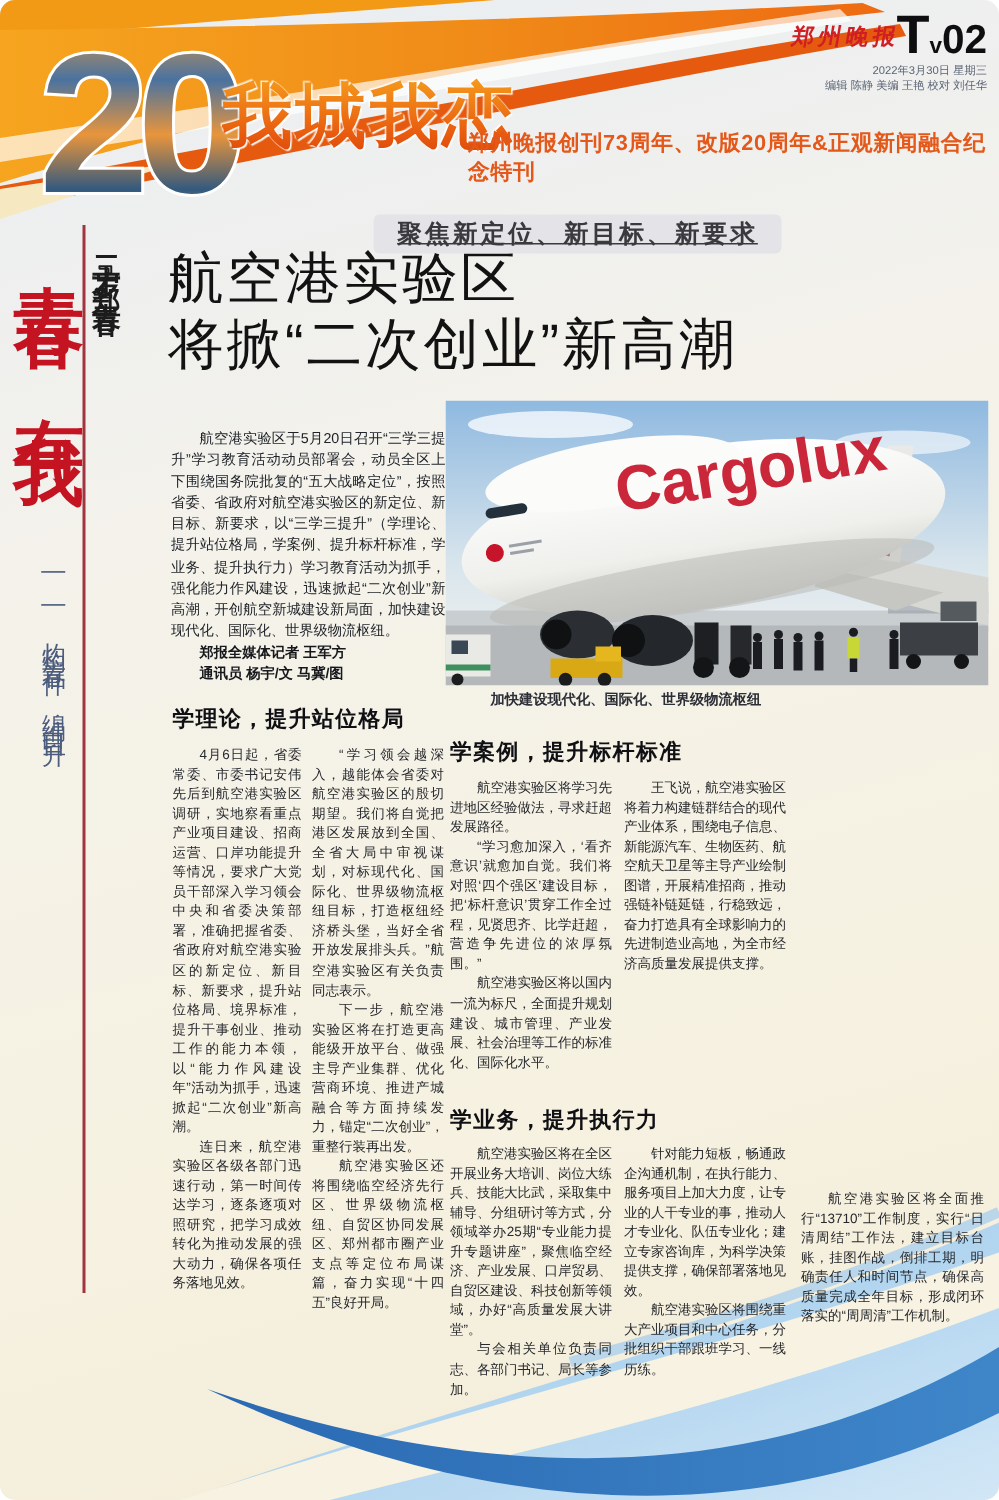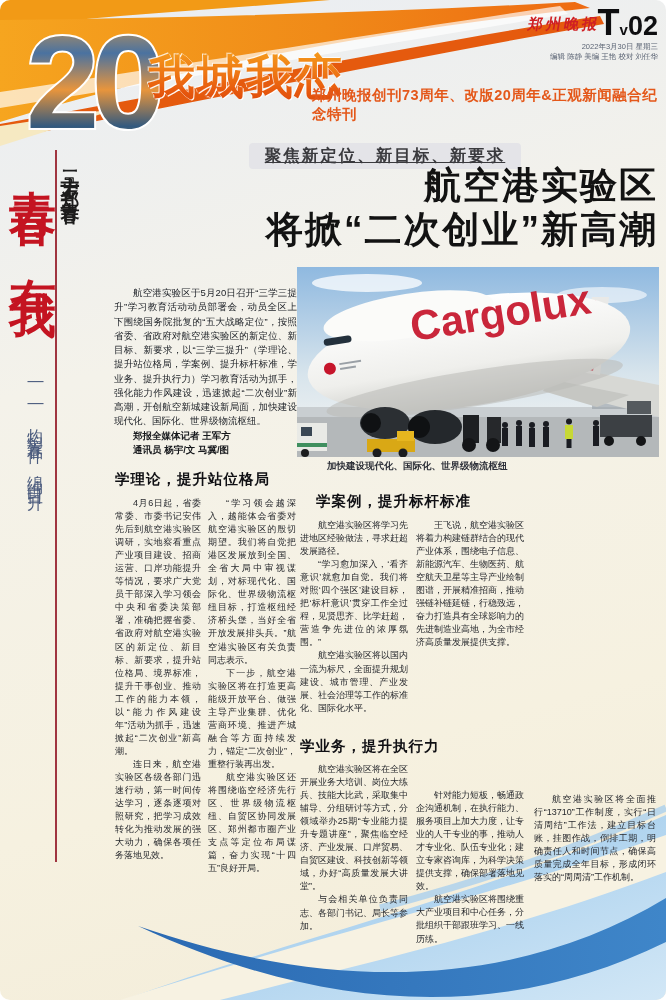--- a/index.html
+++ b/index.html
@@ -30,21 +30,21 @@
     letter-spacing:12px;line-height:1;}
   .side-sub{left:61px;top:156px;height:300px;font-size:19px;font-weight:700;color:#1c1c1c;
     letter-spacing:5px;line-height:1;}
   .side-rule{left:55px;top:150px;width:2px;height:712px;background:#a03540;}
   .side-quote{left:27px;top:372px;height:300px;font-size:16px;color:#4c5c7e;letter-spacing:5px;line-height:1;}
 
   
   .kicker-wrap{left:112px;top:143px;width:546px;text-align:center;}
   .kicker{display:inline-block;background:#e4e4e8;border-radius:4px;padding:2px 16px;
     font-size:16.5px;font-weight:bold;color:#3a3a3e;letter-spacing:2px;text-decoration:underline;}
-  .headline{left:112px;width:546px;text-align:right;font-weight:700;color:#121212;
+  .headline{left:112px;width:546px;text-align:left;font-weight:400;color:#121212;
     font-size:37px;line-height:1.1;letter-spacing:2px;}
   .h-line1{top:166px;}
   .h-line2{top:210px;}
 
   
   .intro{left:114px;top:286px;width:183px;font-size:9.5px;line-height:1.5;color:#20242a;
     text-align:justify;}
   .intro p{margin:0;text-indent:2em;}
   .byline{font-weight:700;text-indent:1em;margin-top:2px;color:#16181c;}
   .caption{left:299px;top:460px;width:358px;font-size:9.5px;font-weight:bold;color:#2c2f38;margin-left:28px;}
@@ -220,36 +220,36 @@
   <div class="abs col z2" style="left:115px;top:497px;width:86px;">
       <p>4月6日起，省委常委、市委书记安伟先后到航空港实验区调研，实地察看重点产业项目建设、招商运营、口岸功能提升等情况，要求广大党员干部深入学习领会中央和省委决策部署，准确把握省委、省政府对航空港实验区的新定位、新目标、新要求，提升站位格局、境界标准，提升干事创业、推动工作的能力本领，以“能力作风建设年”活动为抓手，迅速掀起“二次创业”新高潮。</p>
       <p>连日来，航空港实验区各级各部门迅速行动，第一时间传达学习，逐条逐项对照研究，把学习成效转化为推动发展的强大动力，确保各项任务落地见效。</p>
     </div>
   <div class="abs col z2" style="left:208px;top:497px;width:88px;">
       <p>“学习领会越深入，越能体会省委对航空港实验区的殷切期望。我们将自觉把港区发展放到全国、全省大局中审视谋划，对标现代化、国际化、世界级物流枢纽目标，打造枢纽经济桥头堡，当好全省开放发展排头兵。”航空港实验区有关负责同志表示。</p>
       <p>下一步，航空港实验区将在打造更高能级开放平台、做强主导产业集群、优化营商环境、推进产城融合等方面持续发力，锚定“二次创业”，重整行装再出发。</p>
       <p>航空港实验区还将围绕临空经济先行区、世界级物流枢纽、自贸区协同发展区、郑州都市圈产业支点等定位布局谋篇，奋力实现“十四五”良好开局。</p>
     </div>
 
-  <div class="abs sec-head z2" style="left:300px;top:492px;margin-left:16px;">学案例，提升标杆标准</div>
+  <div class="abs sec-head z2" style="left:300px;top:492px;">学案例，提升标杆标准</div>
   <div class="abs col z2" style="left:300px;top:519px;width:108px;">
       <p>航空港实验区将学习先进地区经验做法，寻求赶超发展路径。</p>
       <p>“学习愈加深入，‘看齐意识’就愈加自觉。我们将对照‘四个强区’建设目标，把‘标杆意识’贯穿工作全过程，见贤思齐、比学赶超，营造争先进位的浓厚氛围。”</p>
       <p>航空港实验区将以国内一流为标尺，全面提升规划建设、城市管理、产业发展、社会治理等工作的标准化、国际化水平。</p>
     </div>
   <div class="abs col z2" style="left:416px;top:519px;width:108px;">
       <p>王飞说，航空港实验区将着力构建链群结合的现代产业体系，围绕电子信息、新能源汽车、生物医药、航空航天卫星等主导产业绘制图谱，开展精准招商，推动强链补链延链，行稳致远，奋力打造具有全球影响力的先进制造业高地，为全市经济高质量发展提供支撑。</p>
     </div>
 
   <div class="abs sec-head z2" style="left:300px;top:737px;">学业务，提升执行力</div>
   <div class="abs col z2" style="left:300px;top:763px;width:108px;">
       <p>航空港实验区将在全区开展业务大培训、岗位大练兵、技能大比武，采取集中辅导、分组研讨等方式，分领域举办25期“专业能力提升专题讲座”，聚焦临空经济、产业发展、口岸贸易、自贸区建设、科技创新等领域，办好“高质量发展大讲堂”。</p>
       <p>与会相关单位负责同志、各部门书记、局长等参加。</p>
     </div>
-  <div class="abs col z2" style="left:416px;top:763px;width:108px;margin-top:26px;">
+  <div class="abs col z2" style="left:416px;top:763px;width:108px;">
       <p>针对能力短板，畅通政企沟通机制，在执行能力、服务项目上加大力度，让专业的人干专业的事，推动人才专业化、队伍专业化；建立专家咨询库，为科学决策提供支撑，确保部署落地见效。</p>
       <p>航空港实验区将围绕重大产业项目和中心任务，分批组织干部跟班学习、一线历练。</p>
     </div>
   <div class="abs col z2" style="left:534px;top:793px;width:122px;">
       <p>航空港实验区将全面推行“13710”工作制度，实行“日清周结”工作法，建立目标台账，挂图作战，倒排工期，明确责任人和时间节点，确保高质量完成全年目标，形成闭环落实的“周周清”工作机制。</p>
     </div>
 
   <svg class="abs" style="left:0;top:780px;" width="666" height="220" viewBox="0 0 666 220">
     <defs>
       <linearGradient id="lblue" x1="0" y1="0" x2="1" y2="1">

